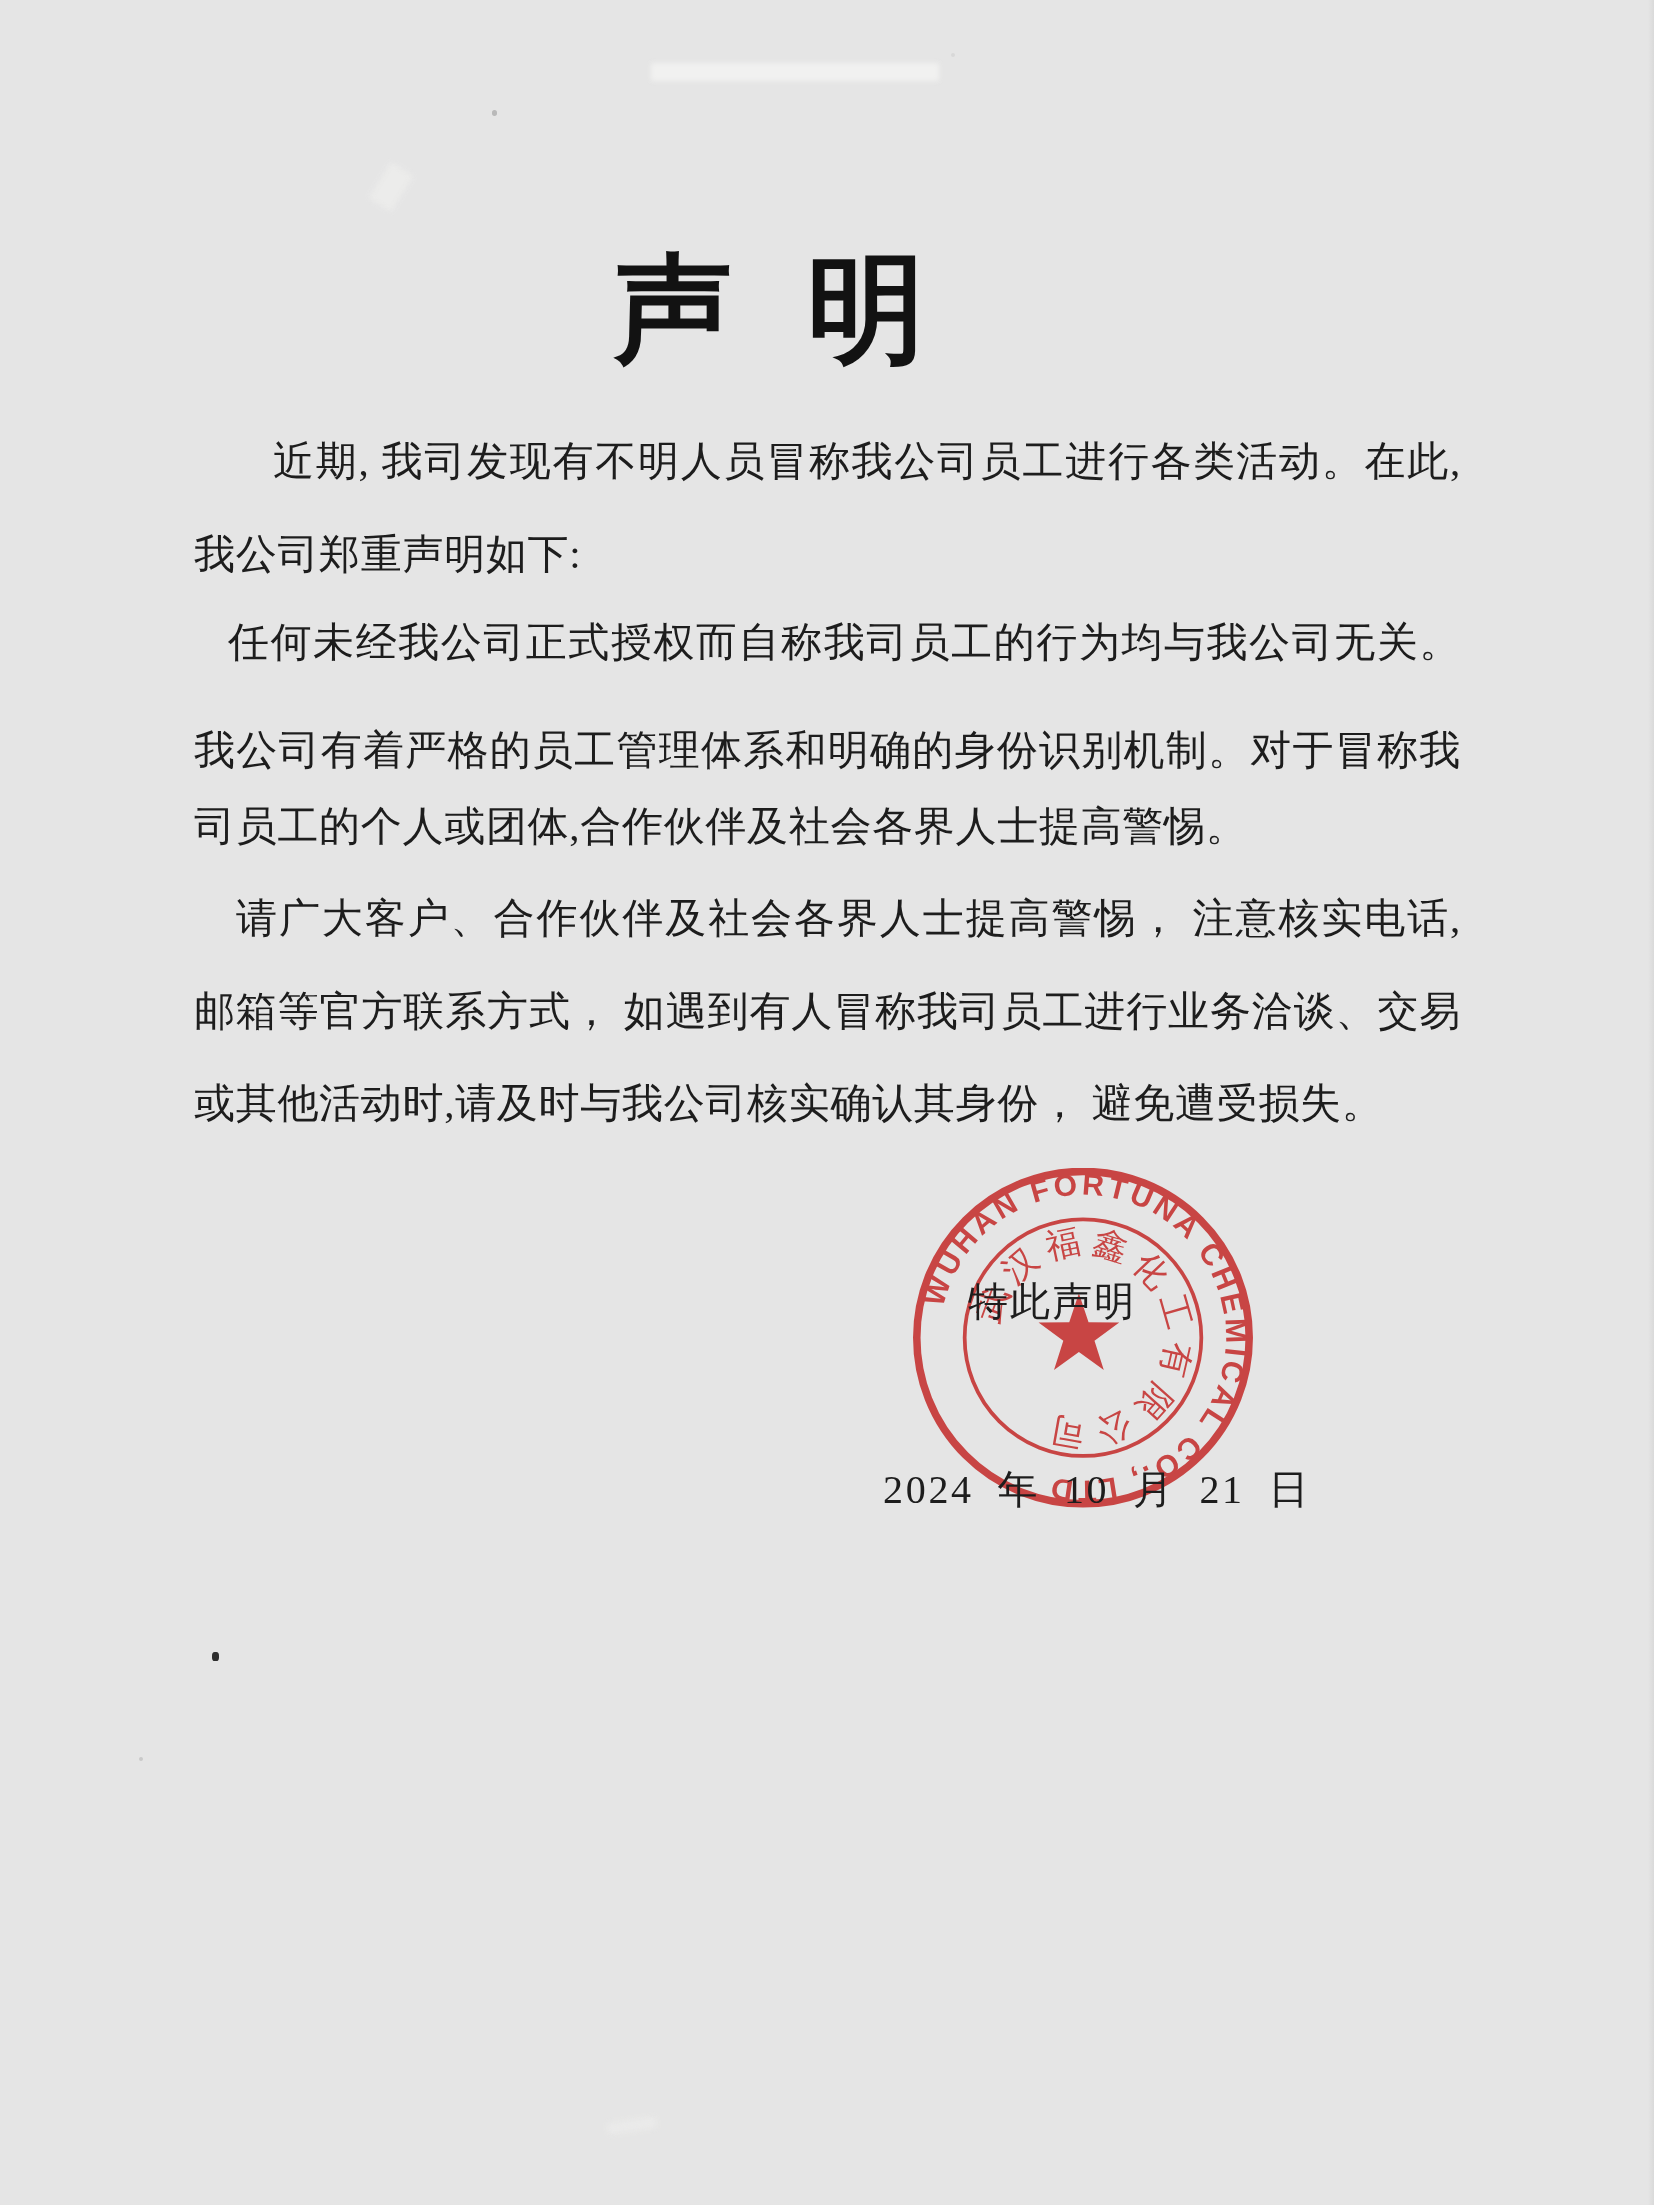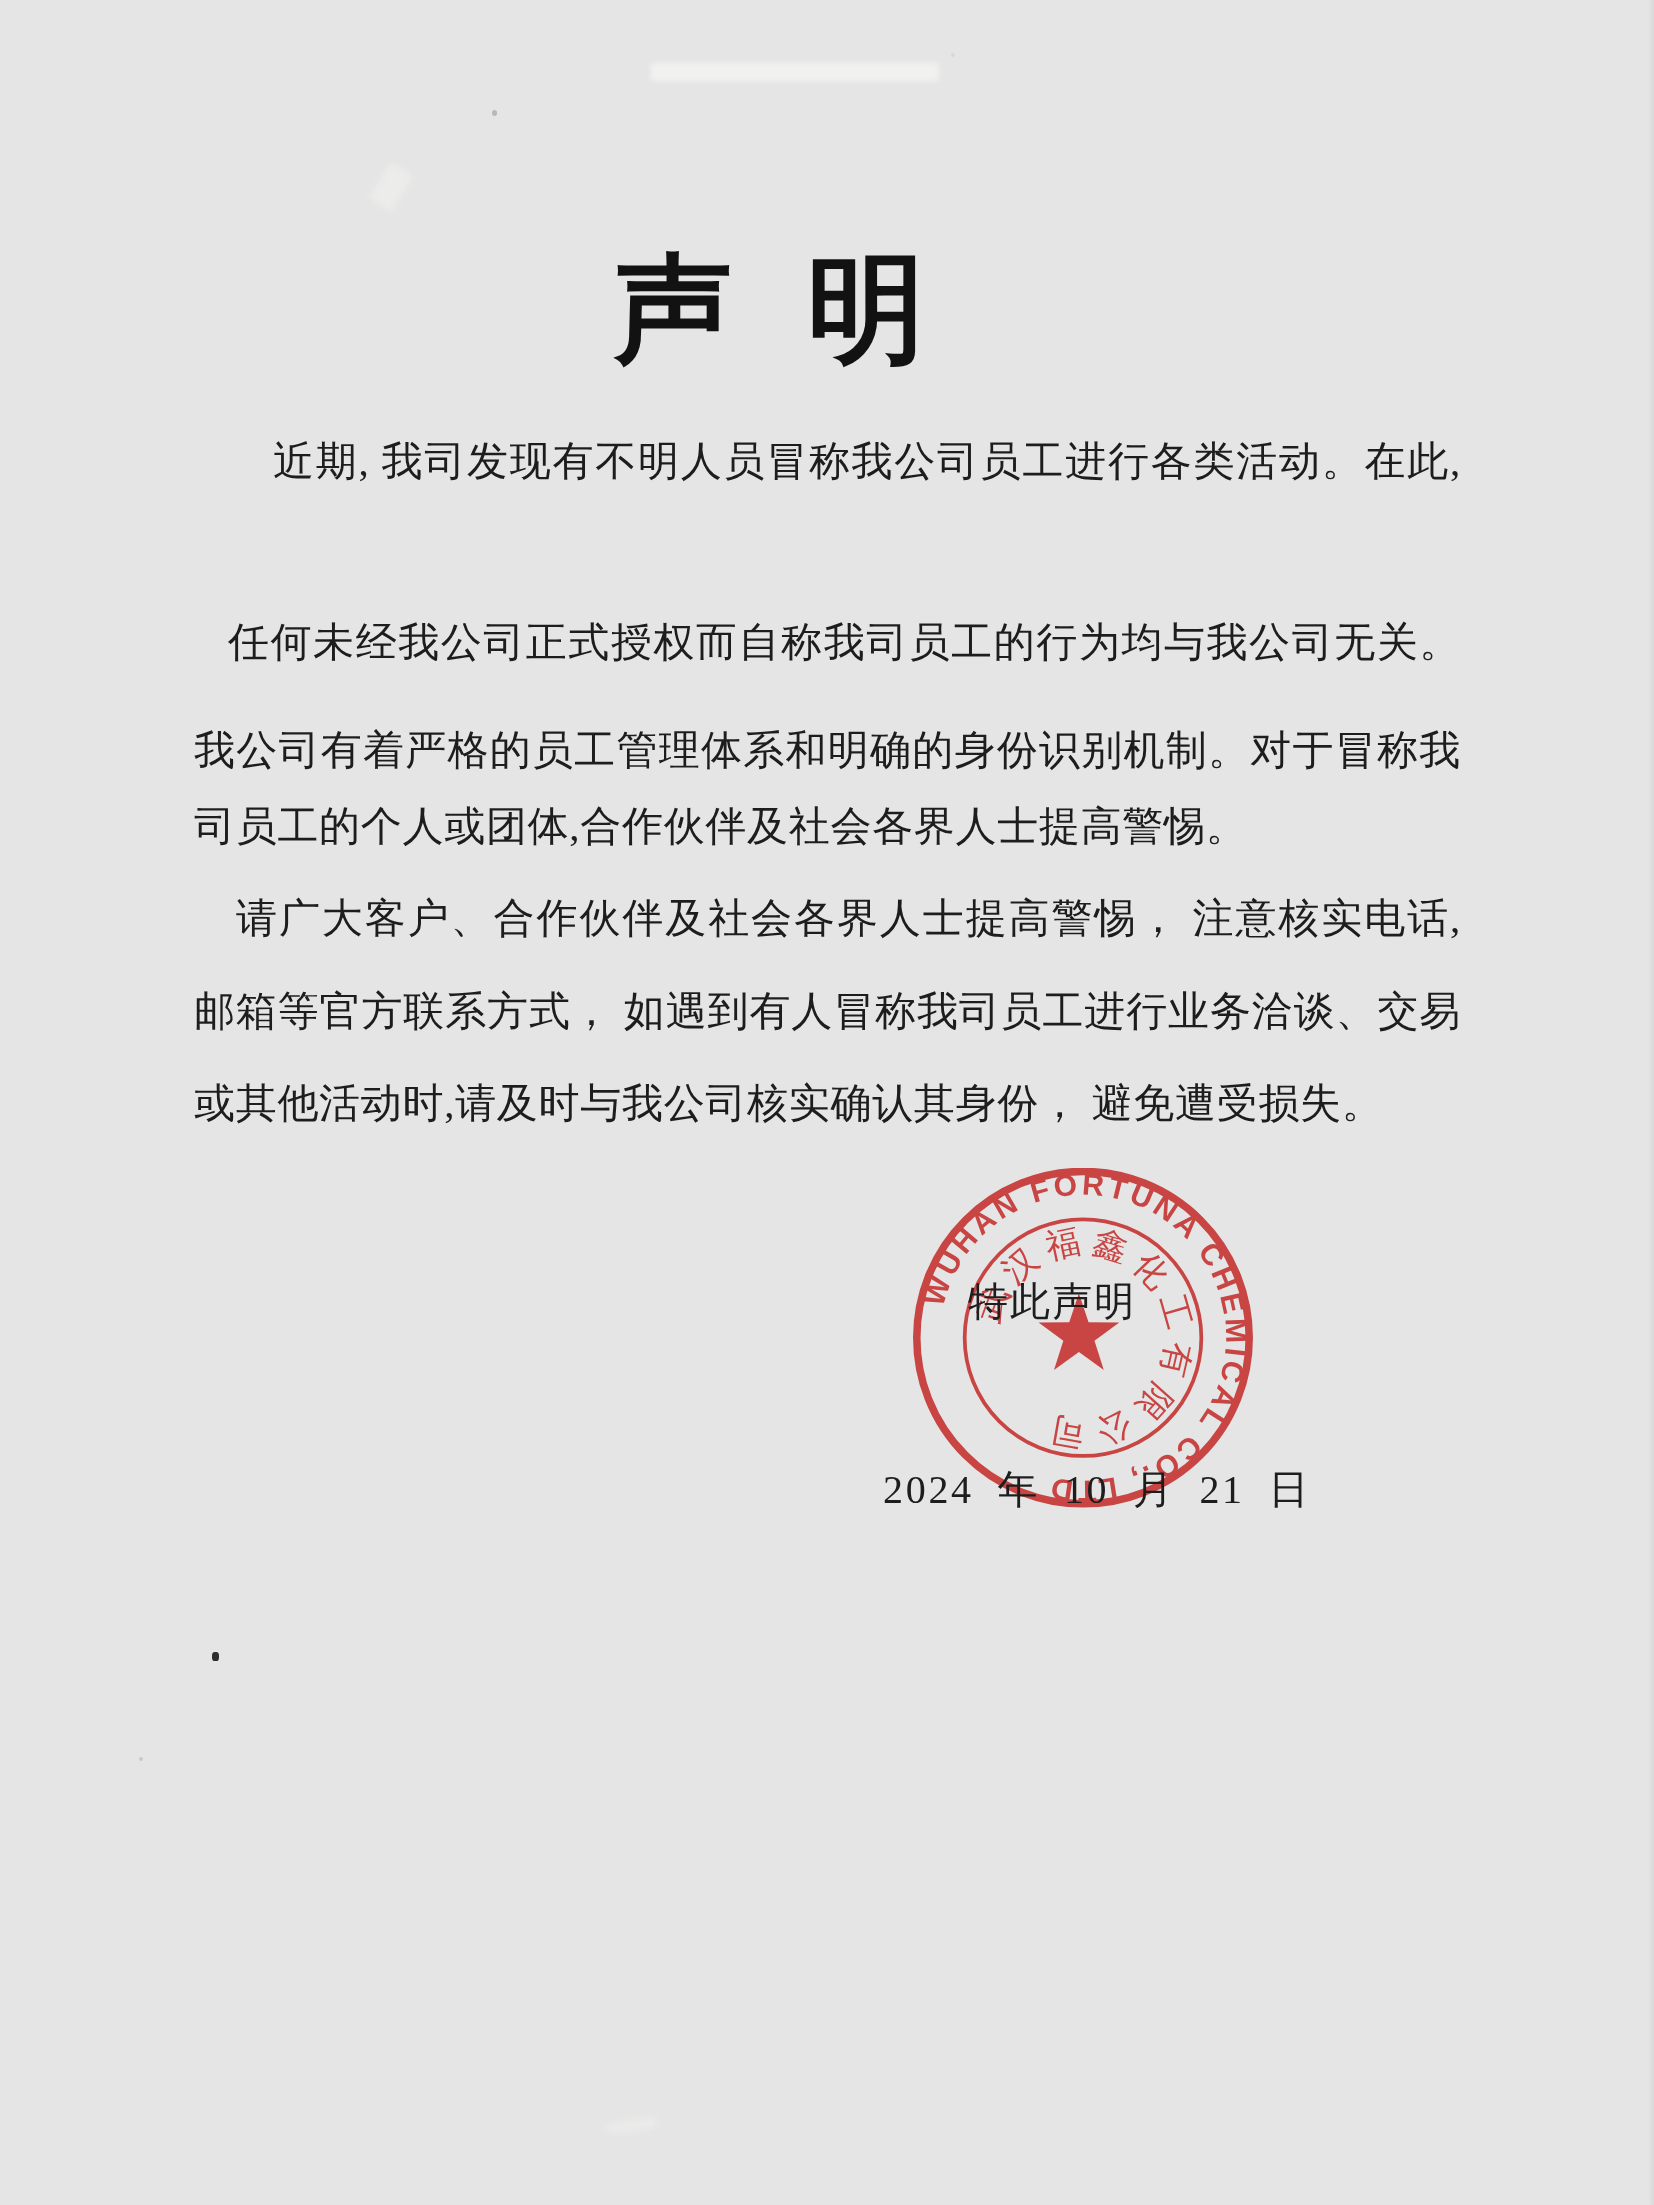--- a/index.html
+++ b/index.html
@@ -137,20 +137,21 @@
   }
 </style>
 </head>
 <body>
 
 <div id="page">
 
   <div class="doc-title">声明</div>
 
   <div class="body-line bl0 jst">近期, 我司发现有不明人员冒称我公司员工进行各类活动。在此,</div>
+  <div class="body-line bl1">我公司郑重声明如下:</div>
   <div class="body-line bl2 jst">任何未经我公司正式授权而自称我司员工的行为均与我公司无关。</div>
   <div class="body-line bl3 jst">我公司有着严格的员工管理体系和明确的身份识别机制。对于冒称我</div>
   <div class="body-line bl4">司员工的个人或团体,合作伙伴及社会各界人士提高警惕。</div>
   <div class="body-line bl5 jst">请广大客户、合作伙伴及社会各界人士提高警惕， 注意核实电话,</div>
   <div class="body-line bl6 jst">邮箱等官方联系方式， 如遇到有人冒称我司员工进行业务洽谈、交易</div>
   <div class="body-line bl7">或其他活动时,请及时与我公司核实确认其身份， 避免遭受损失。</div>
 
   <div class="closing-text">特此声明</div>
   <div class="date-line">2024 年 10 月 21 日</div>
 

